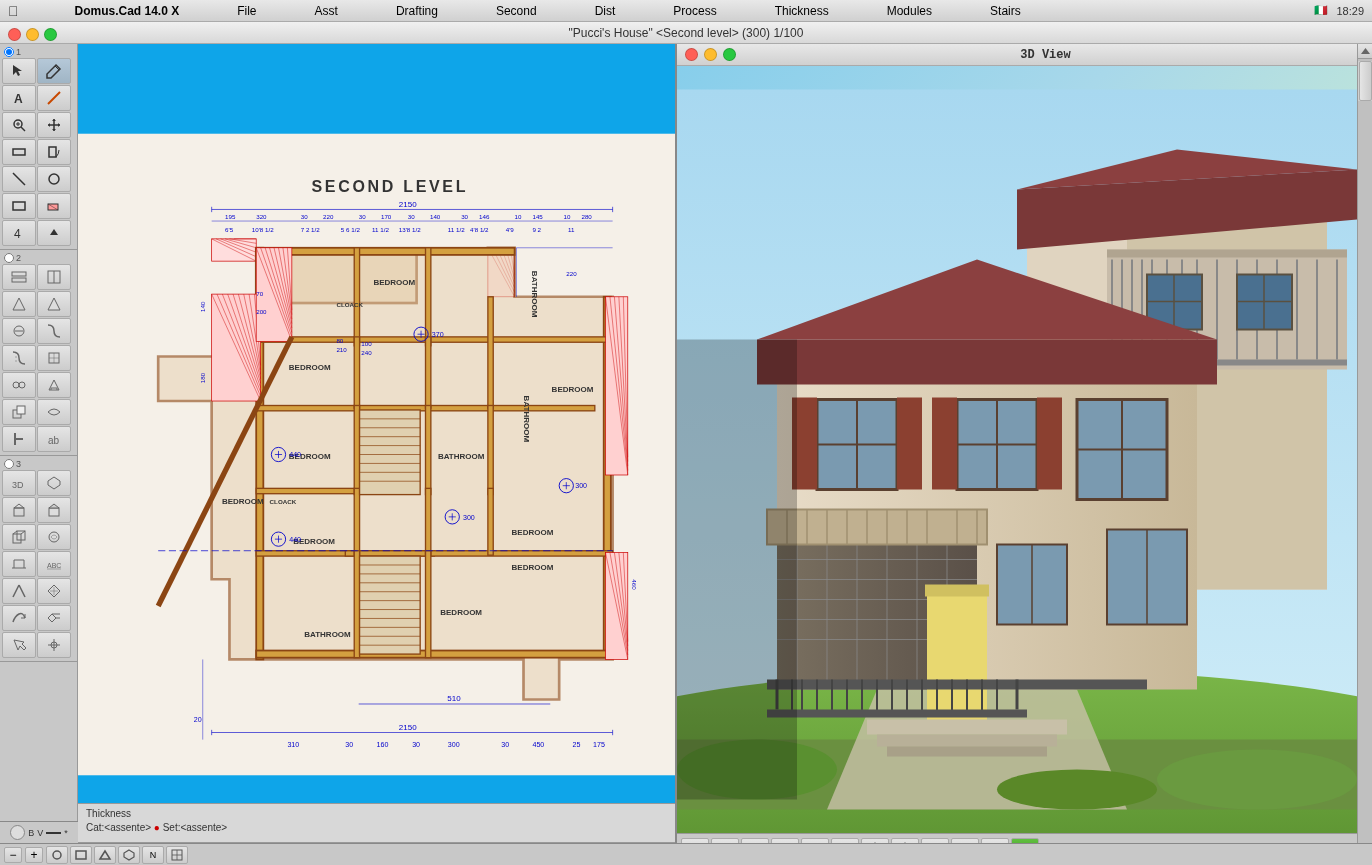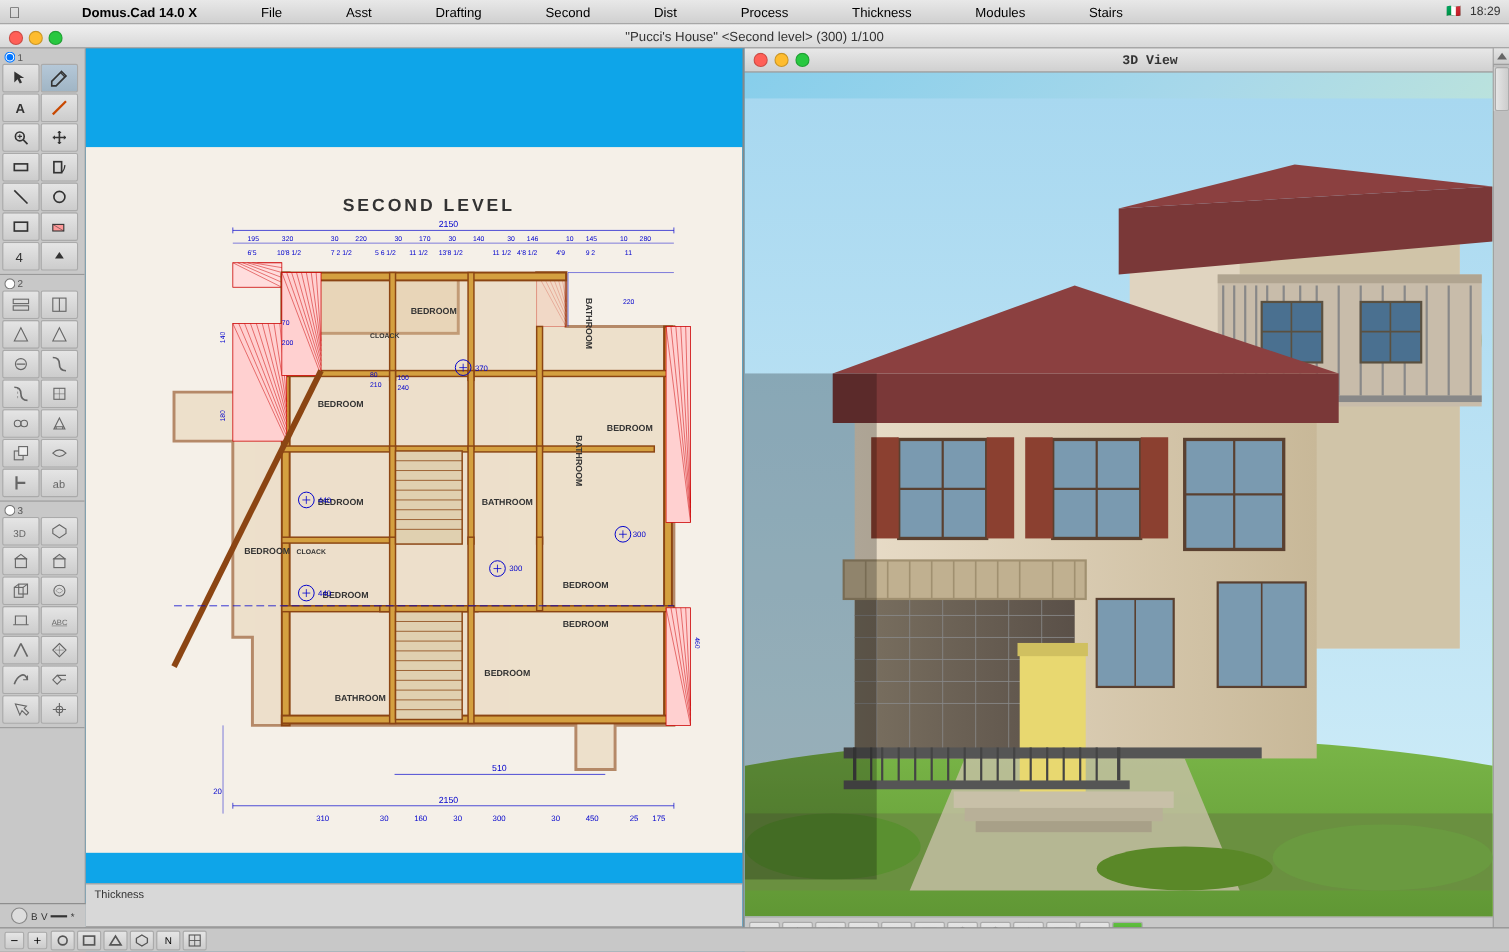--- a/index.html
+++ b/index.html
@@ -850,20 +850,25 @@
       <text x="555" y="688" font-size="8" fill="#0000cc">25</text>
       <text x="578" y="688" font-size="8" fill="#0000cc">175</text>
 
       <text x="130" y="660" font-size="8" fill="#0000cc">20</text>
       <line x1="140" y1="590" x2="140" y2="680" stroke="#0000cc" stroke-width="0.5"></line>
     </svg>
 
     <div id="status-bar">
       <div id="status-text">
         <div style="font-size:10px; color:#333; padding: 2px 4px;">Thickness</div>
+        <div style="font-size:10px; color:#333; padding: 1px 4px;">
+          <span>Cat:&lt;assente&gt;</span>
+          <span style="color: #cc0000;">●</span>
+          <span>Set:&lt;assente&gt;</span>
+        </div>
       </div>
       <div id="coord-bar">
         <span style="font-size:10px; color:#333; min-width:28px;">Dist:</span>
         <span style="font-size:10px; color:#333; min-width:28px;">Ang:</span>
         <div style="width:40px; height:14px; background:linear-gradient(to right,#000,#888); border:1px solid #aaa; margin:0 2px;"></div>
         <span style="font-size:10px;color:#333;">*</span>
         <div style="width:60px; height:14px; background:#fff; border:1px solid #aaa; position:relative;">
           <div style="position:absolute;top:6px;left:2px;right:2px;height:1px;background:#000;"></div>
         </div>
         <span style="font-size:10px; color:#333;">

